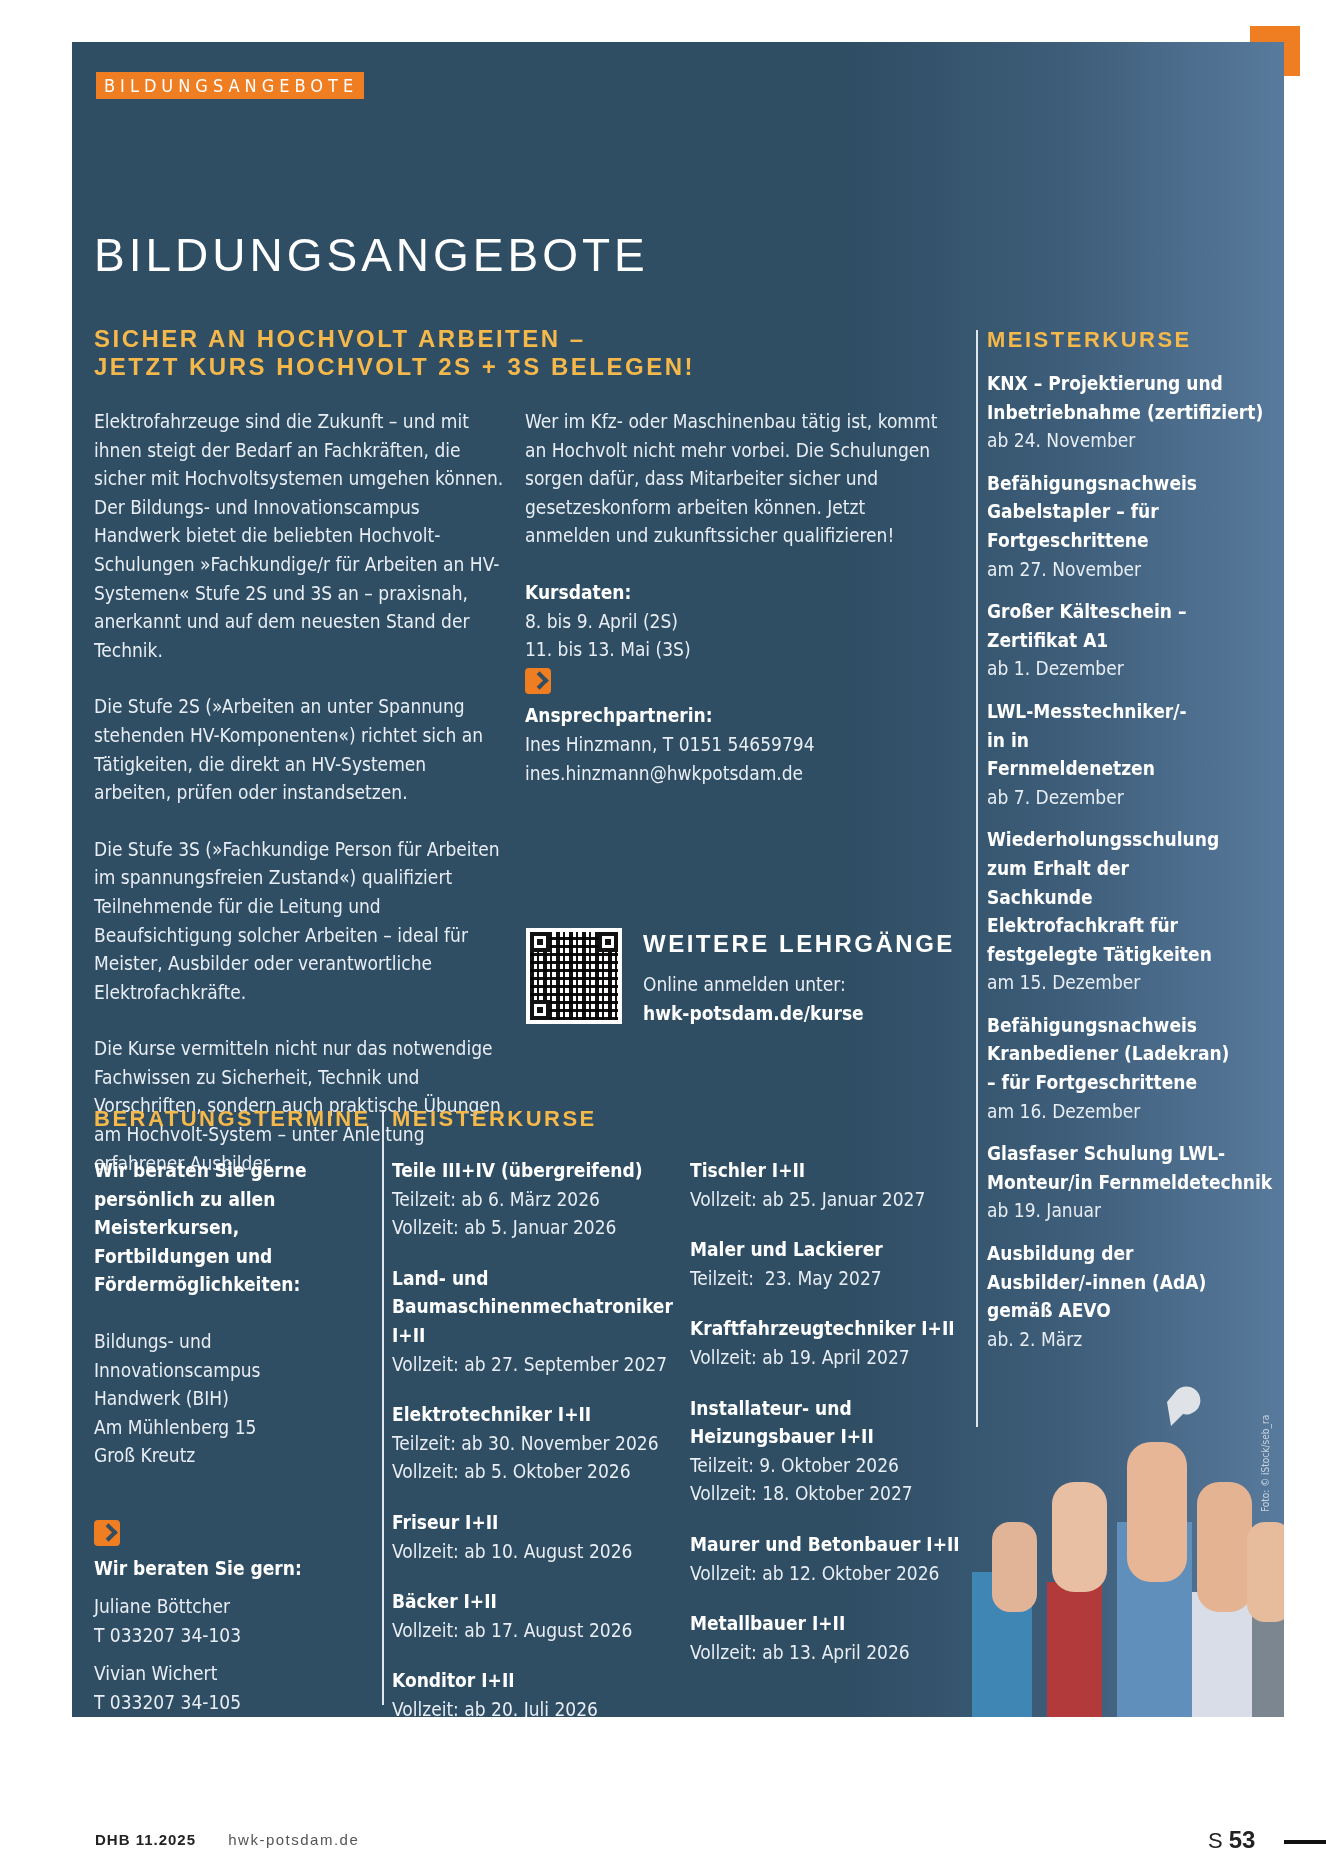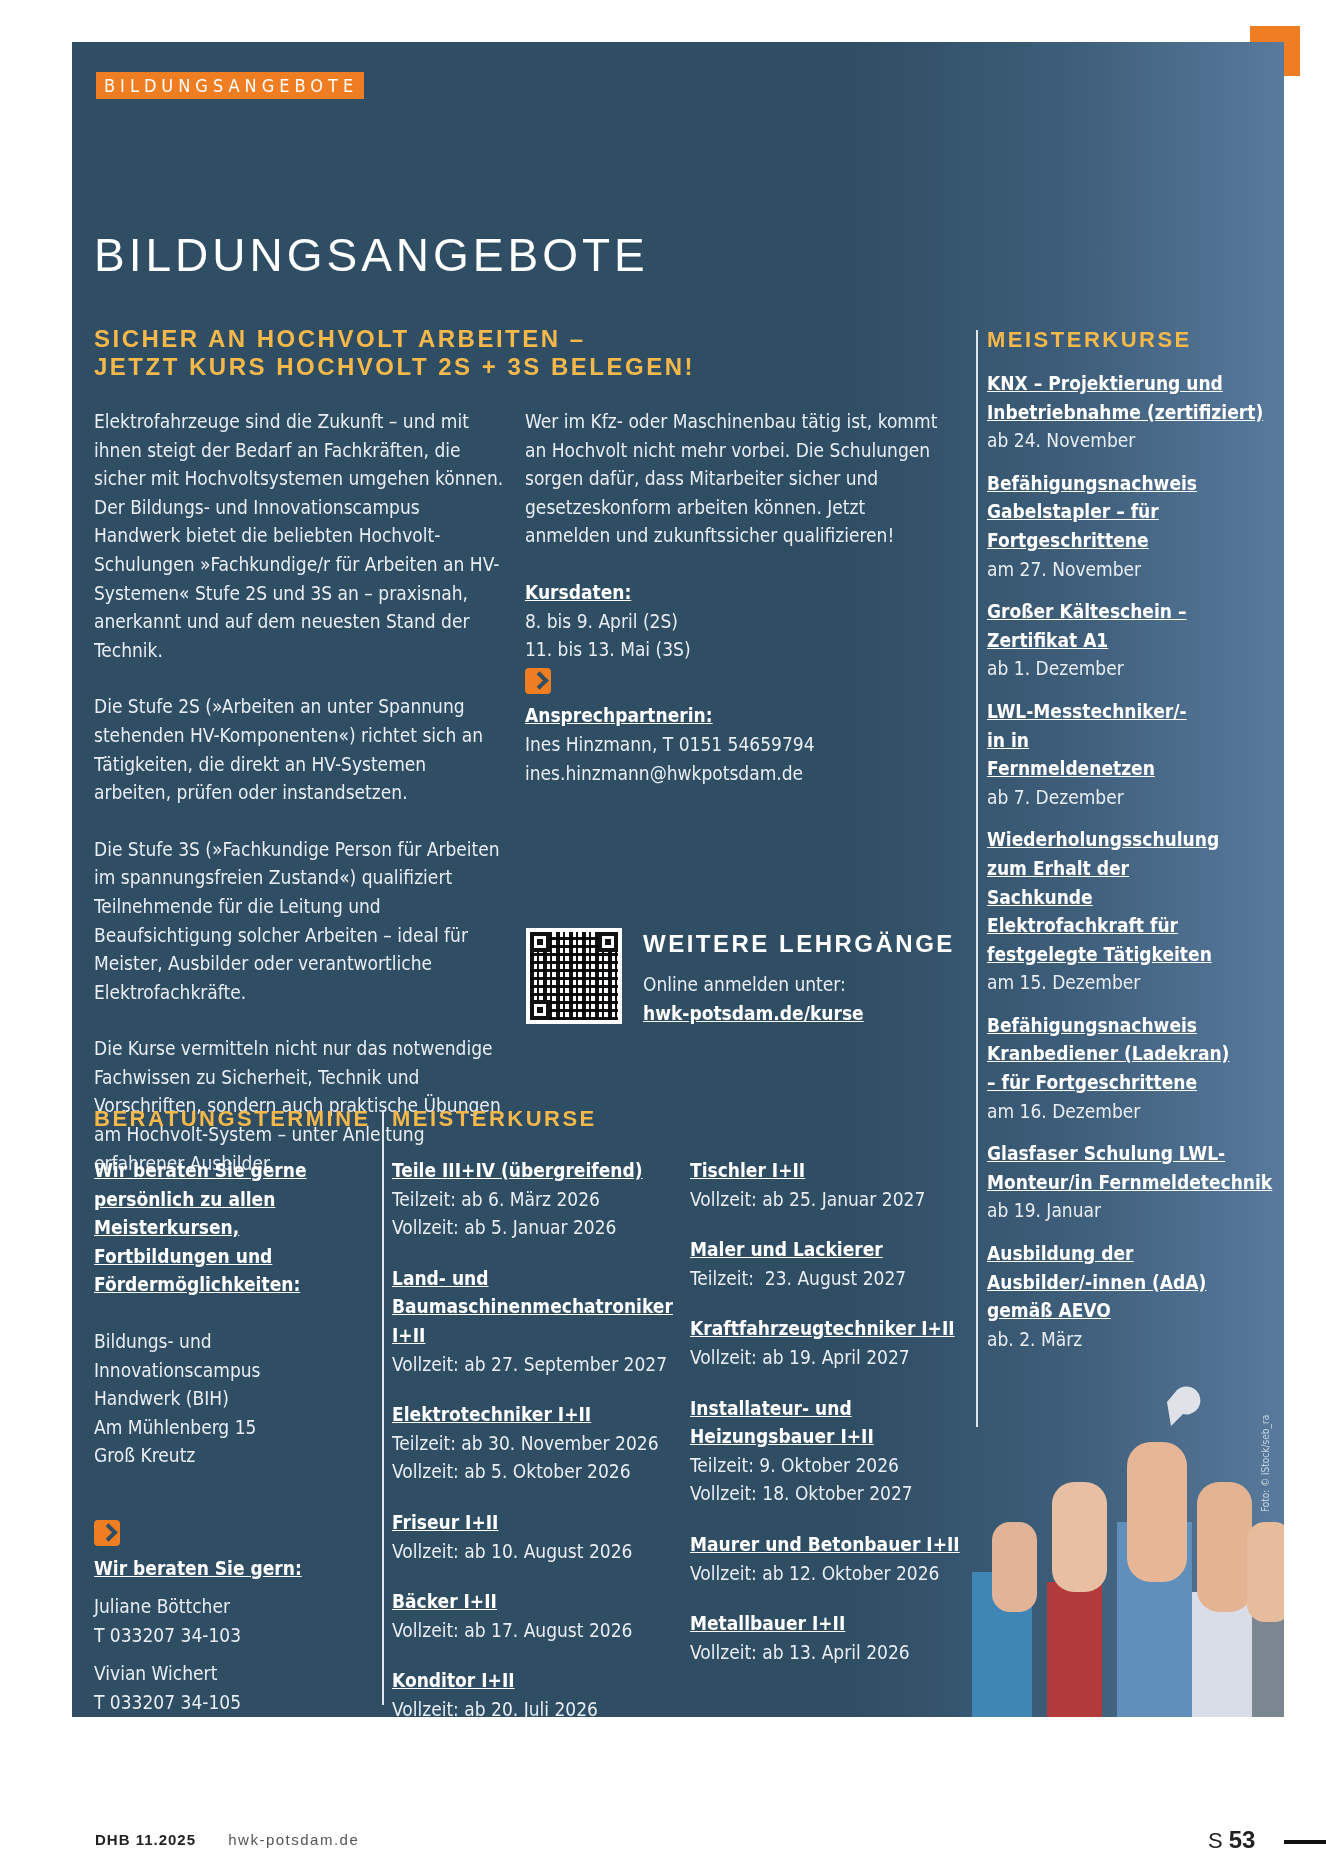--- a/index.html
+++ b/index.html
@@ -5,21 +5,21 @@
   html, body { margin:0; padding:0; }
   body { width:1326px; height:1875px; background:#ffffff; position:relative; overflow:hidden; font-family:"Liberation Sans", sans-serif; }
   .corner { position:absolute; left:1250px; top:26px; width:50px; height:50px; background:#ef7d22; }
   .panel { position:absolute; left:72px; top:42px; width:1212px; height:1675px;
            background:linear-gradient(90deg,#2f4d63 0%,#2f4d63 64%,#3d5d79 82%,#587a9c 100%); overflow:hidden; }
   .tag { position:absolute; left:24px; top:30px; background:#ef7d22; color:#ffffff;
          font-family:"DejaVu Sans Condensed","DejaVu Sans", sans-serif; font-size:18px; letter-spacing:5px; padding:3px 6px 2px 8px; line-height:22px; }
   .main-title { position:absolute; left:22px; top:190px; color:#ffffff; font-size:46px; letter-spacing:4px; font-weight:normal; line-height:1; }
   .hl { position:absolute; left:22px; top:283px; width:660px; font-size:24px; font-weight:bold; letter-spacing:2.5px; line-height:28px; color:#f5b84a; }
   .body { color:#e8eef4; font-family:"DejaVu Sans Condensed","DejaVu Sans", sans-serif; font-stretch:condensed; font-size:19px; line-height:28.6px; }
-  .b { font-weight:bold; color:#ffffff;text-decoration:underline; }
+  .b { font-weight:bold; color:#ffffff; }
   .col1 { position:absolute; left:22px; top:365px; width:410px; }
   .col2 { position:absolute; left:453px; top:365px; width:420px; }
   .col1 p, .col2 p { margin:0 0 28px 0; }
   .arrow-icon { display:inline-block; width:26px; height:26px; background:#ef7d22; border-radius:4px; position:relative; }
   .arrow-icon::after { content:""; position:absolute; left:8px; top:6px; width:9px; height:9px; border-right:4px solid #2f4d63; border-bottom:4px solid #2f4d63; transform:rotate(-45deg); }
   .qr { position:absolute; left:454px; top:886px; width:96px; height:96px; background:#fff; padding:4px; box-sizing:border-box; }
   .qr-inner { width:100%; height:100%;
      background:
        repeating-linear-gradient(90deg,#111 0 4px,#fff 4px 7px,#111 7px 9px,#fff 9px 13px),
        repeating-linear-gradient(0deg,#111 0 3px,#fff 3px 8px);
@@ -197,21 +197,21 @@
             <div>Vollzeit: ab 20. Juli 2026</div>
           </div>
       </div>
       <div class="meist-col">
         <div class="entry">
             <div class="b">Tischler I+II</div>
             <div>Vollzeit: ab 25. Januar 2027</div>
           </div>
         <div class="entry">
             <div class="b">Maler und Lackierer</div>
-            <div style="white-space:pre;">Teilzeit:  23. August 2027</div>
+            <div style="white-space:pre;">Teilzeit:  23. May 2027</div>
           </div>
         <div class="entry">
             <div class="b">Kraftfahrzeugtechniker I+II</div>
             <div>Vollzeit: ab 19. April 2027</div>
           </div>
         <div class="entry">
             <div class="b" style="width:200px;">Installateur- und Heizungsbauer I+II</div>
             <div>Teilzeit: 9. Oktober 2026</div>
             <div>Vollzeit: 18. Oktober 2027</div>
           </div>

